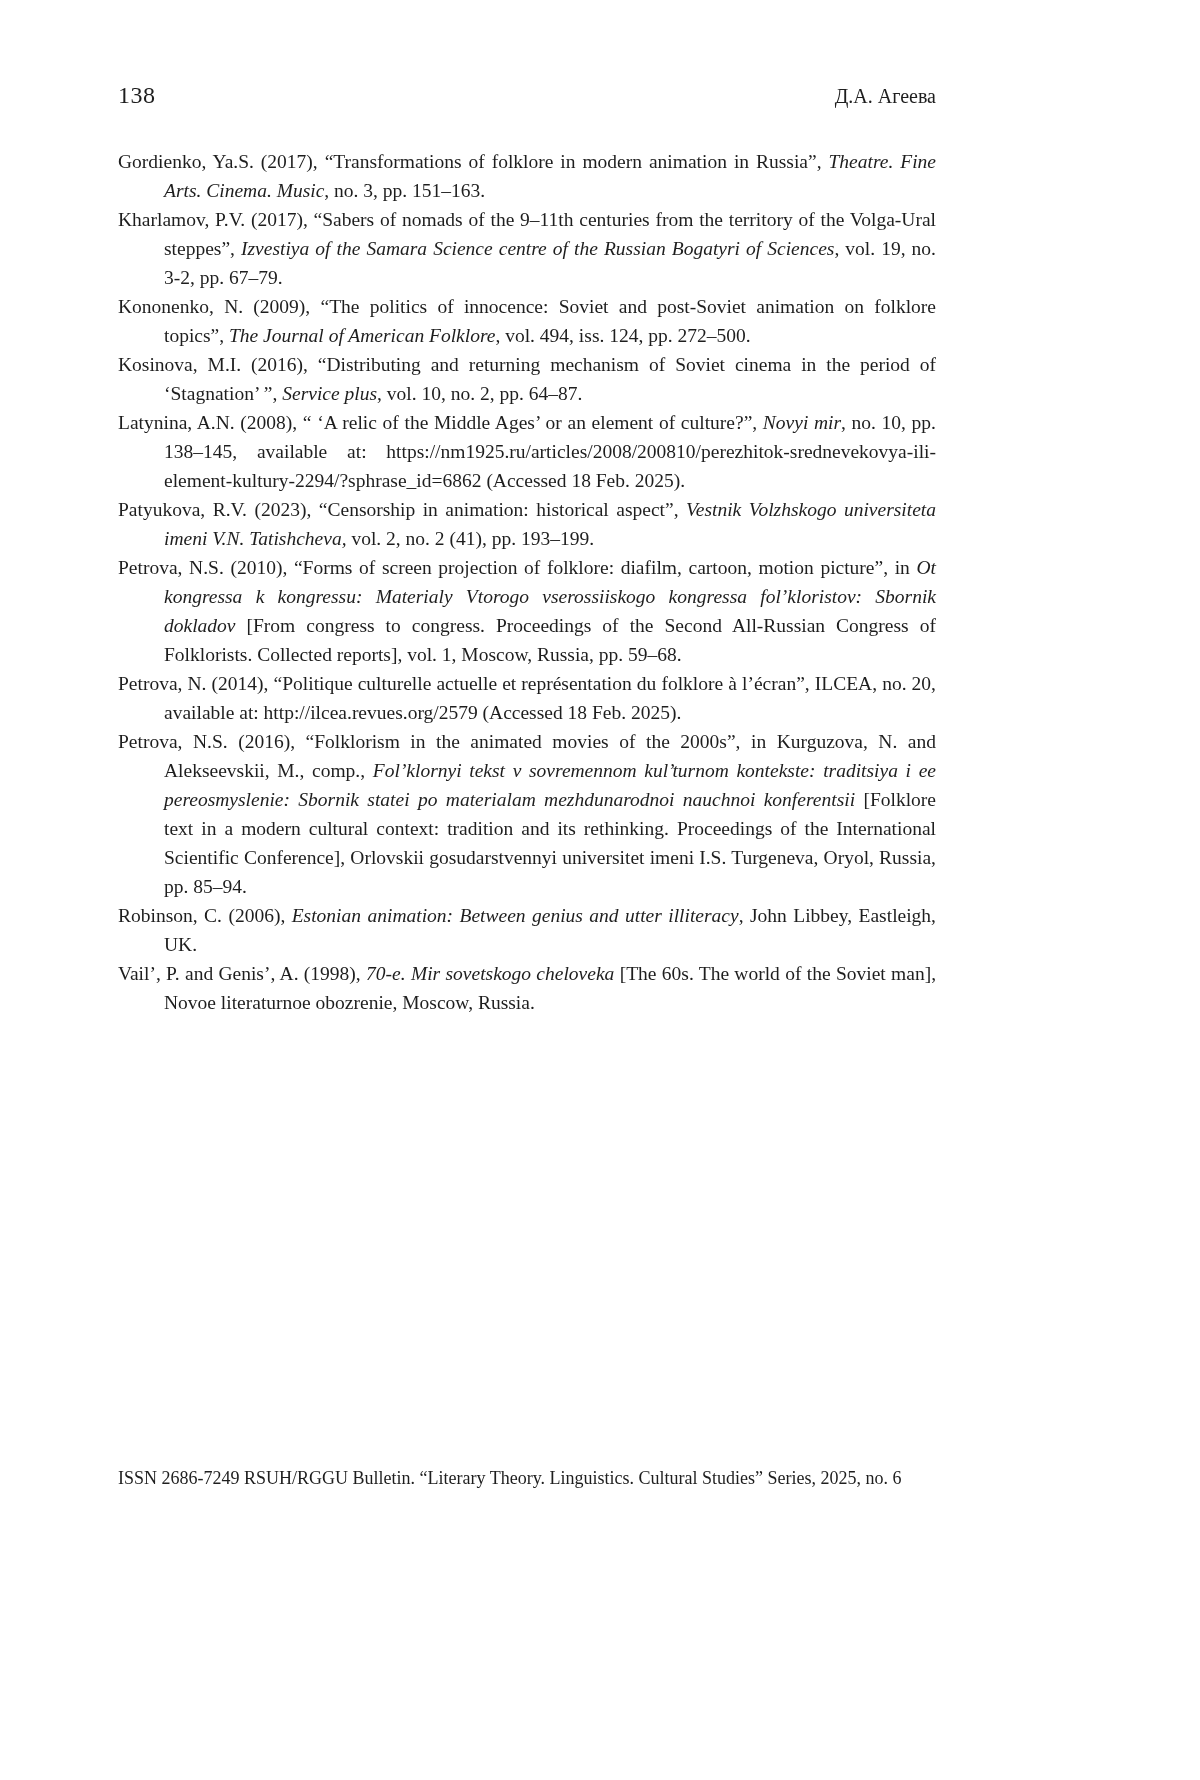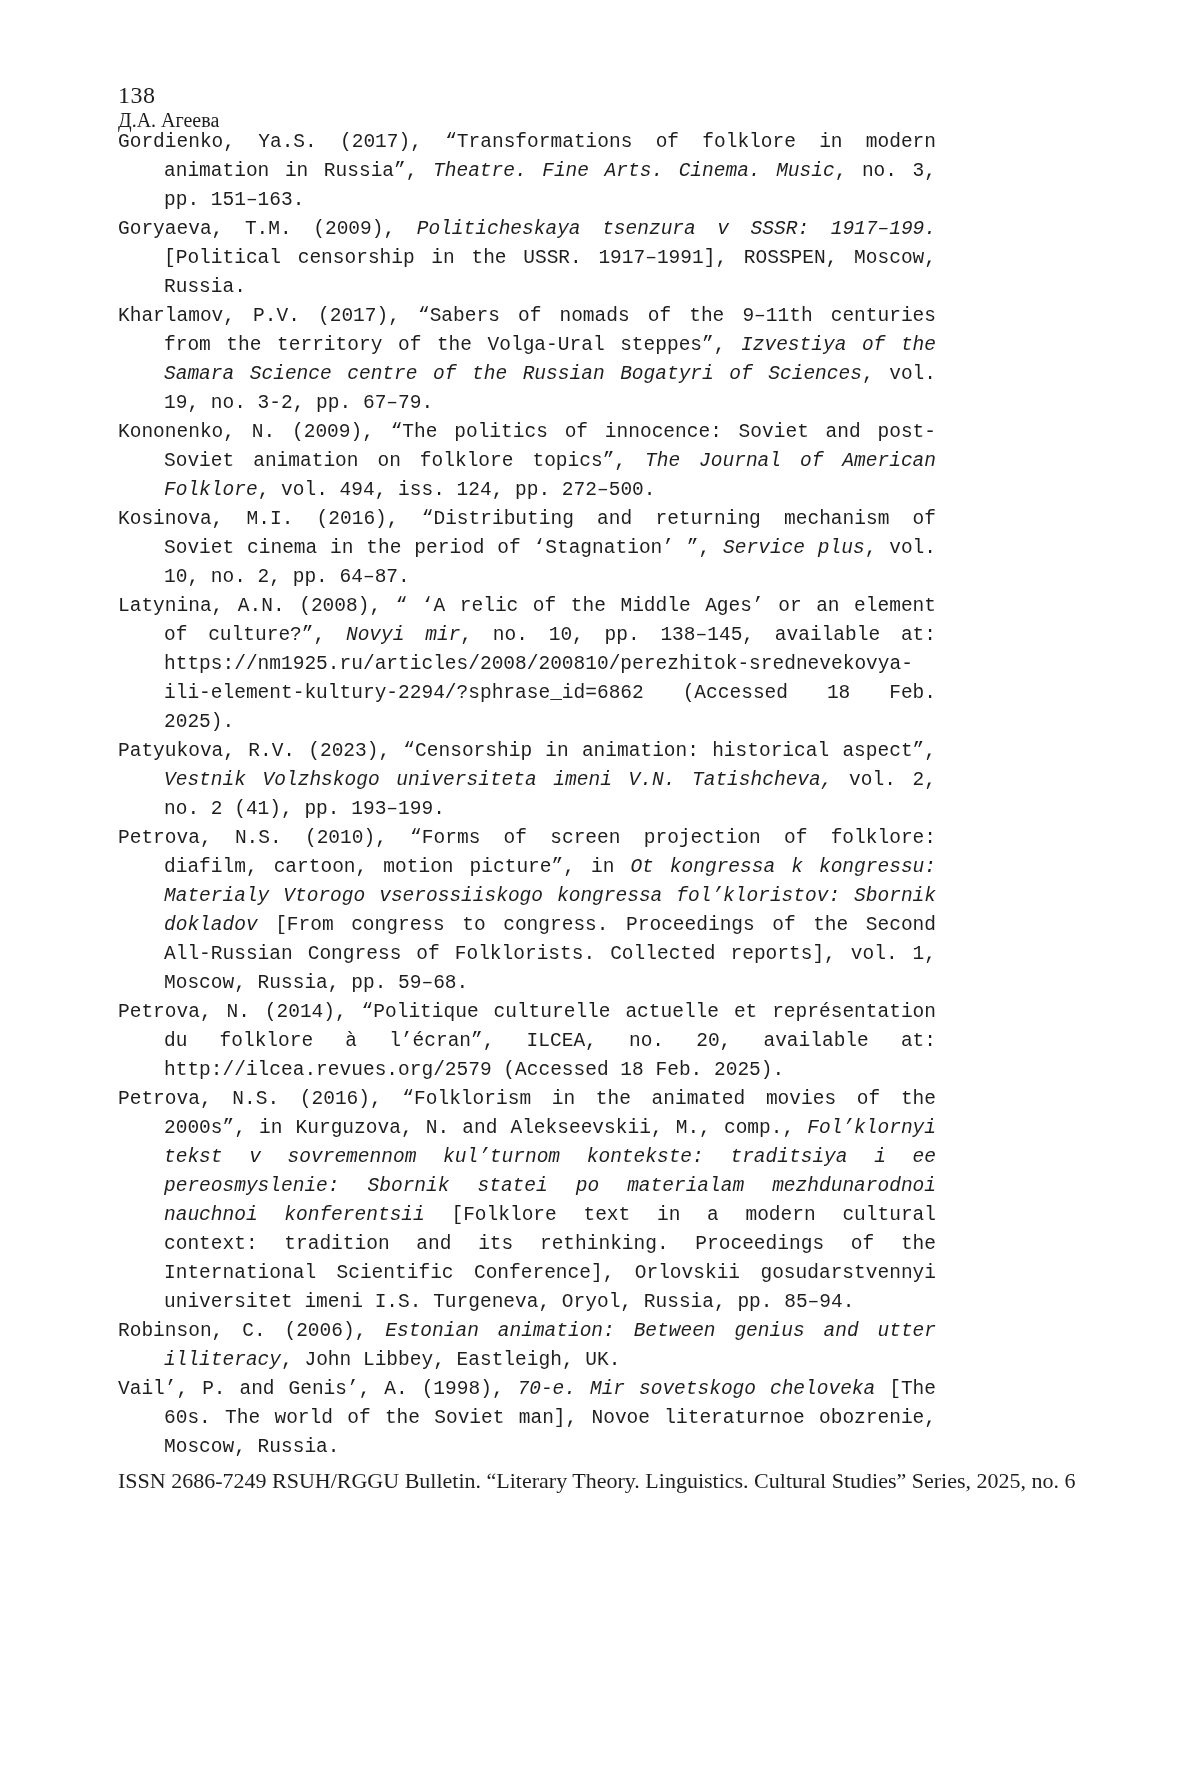--- a/index.html
+++ b/index.html
@@ -19,68 +19,65 @@
     overflow: hidden;
   }
   .page-header {
     position: absolute;
     top: 82px;
     left: 118px;
     width: 818px;
     display: flex;
     justify-content: space-between;
     align-items: baseline;
-    flex-direction: column;
   }
   .page-number {
     font-size: 24px;
     letter-spacing: 0.5px;
   }
   .running-head {
     font-size: 20px;
   }
   .refs {
     position: absolute;
-    top: 128px;
+    top: 147px;
     left: 118px;
     width: 818px;
-    font-family: Liberation Mono, monospace;
   }
   .ref {
     font-size: 19.5px;
     line-height: 29px;
     text-align: justify;
     padding-left: 46px;
     text-indent: -46px;
   }
   .ref .it {
     font-style: italic;
   }
   .page-footer {
     position: absolute;
     top: 1468px;
     left: 118px;
     width: 820px;
-    font-size: 22px;
+    font-size: 18px;
     white-space: nowrap;
   }
 </style>
 </head>
 <body>
 
 <div class="page">
 
   <header class="page-header">
     <span class="page-number">138</span>
     <span class="running-head">Д.А. Агеева</span>
   </header>
 
   <main class="refs">
       <div class="ref"><span>Gordienko, Ya.S. (2017), “Transformations of folklore in modern animation in Russia”, </span><span class="it">Theatre. Fine Arts. Cinema. Music</span><span>, no. 3, pp. 151–163.</span></div>
-      <div class="ref"><span>Goryaeva, T.M. (2009), </span><span class="it">Politicheskaya tsenzura v SSSR: 1917–199.</span><span> [Political censorship in the USSR. 1917–1991], ROSSPEN, Moscow, Russia.</span></div>
       <div class="ref"><span>Kharlamov, P.V. (2017), “Sabers of nomads of the 9–11th centuries from the territory of the Volga-Ural steppes”, </span><span class="it">Izvestiya of the Samara Science centre of the Russian Bogatyri of Sciences</span><span>, vol. 19, no. 3-2, pp. 67–79.</span></div>
       <div class="ref"><span>Kononenko, N. (2009), “The politics of innocence: Soviet and post-Soviet animation on folklore topics”, </span><span class="it">The Journal of American Folklore</span><span>, vol. 494, iss. 124, pp. 272–500.</span></div>
       <div class="ref"><span>Kosinova, M.I. (2016), “Distributing and returning mechanism of Soviet cinema in the period of ‘Stagnation’ ”, </span><span class="it">Service plus</span><span>, vol. 10, no. 2, pp. 64–87.</span></div>
       <div class="ref"><span>Latynina, A.N. (2008), “ ‘A relic of the Middle Ages’ or an element of culture?”, </span><span class="it">Novyi mir</span><span>, no. 10, pp. 138–145, available at: https://nm1925.ru/articles/2008/200810/perezhitok-srednevekovya-ili-element-kultury-2294/?sphrase_id=6862 (Accessed 18 Feb. 2025).</span></div>
       <div class="ref"><span>Patyukova, R.V. (2023), “Censorship in animation: historical aspect”, </span><span class="it">Vestnik Volzhskogo universiteta imeni V.N. Tatishcheva,</span><span> vol. 2, no. 2 (41), pp. 193–199.</span></div>
       <div class="ref"><span>Petrova, N.S. (2010), “Forms of screen projection of folklore: diafilm, cartoon, motion picture”, in </span><span class="it">Ot kongressa k kongressu: Materialy Vtorogo vserossiiskogo kongressa fol’kloristov: Sbornik dokladov</span><span> [From congress to congress. Proceedings of the Second All-Russian Congress of Folklorists. Collected reports], vol. 1, Moscow, Russia, pp. 59–68.</span></div>
       <div class="ref"><span>Petrova, N. (2014), “Politique culturelle actuelle et représentation du folklore à l’écran”, ILCEA, no. 20, available at: http://ilcea.revues.org/2579 (Accessed 18 Feb. 2025).</span></div>
       <div class="ref"><span>Petrova, N.S. (2016), “Folklorism in the animated movies of the 2000s”, in Kurguzova, N. and Alekseevskii, M., comp., </span><span class="it">Fol’klornyi tekst v sovremennom kul’turnom kontekste: traditsiya i ee pereosmyslenie: Sbornik statei po materialam mezhdunarodnoi nauchnoi konferentsii</span><span> [Folklore text in a modern cultural context: tradition and its rethinking. Proceedings of the International Scientific Conference], Orlovskii gosudarstvennyi universitet imeni I.S. Turgeneva, Oryol, Russia, pp. 85–94.</span></div>
       <div class="ref"><span>Robinson, C. (2006), </span><span class="it">Estonian animation: Between genius and utter illiteracy</span><span>, John Libbey, Eastleigh, UK.</span></div>
       <div class="ref"><span>Vail’, P. and Genis’, A. (1998), </span><span class="it">70-e. Mir sovetskogo cheloveka</span><span> [The 60s. The world of the Soviet man], Novoe literaturnoe obozrenie, Moscow, Russia.</span></div>

